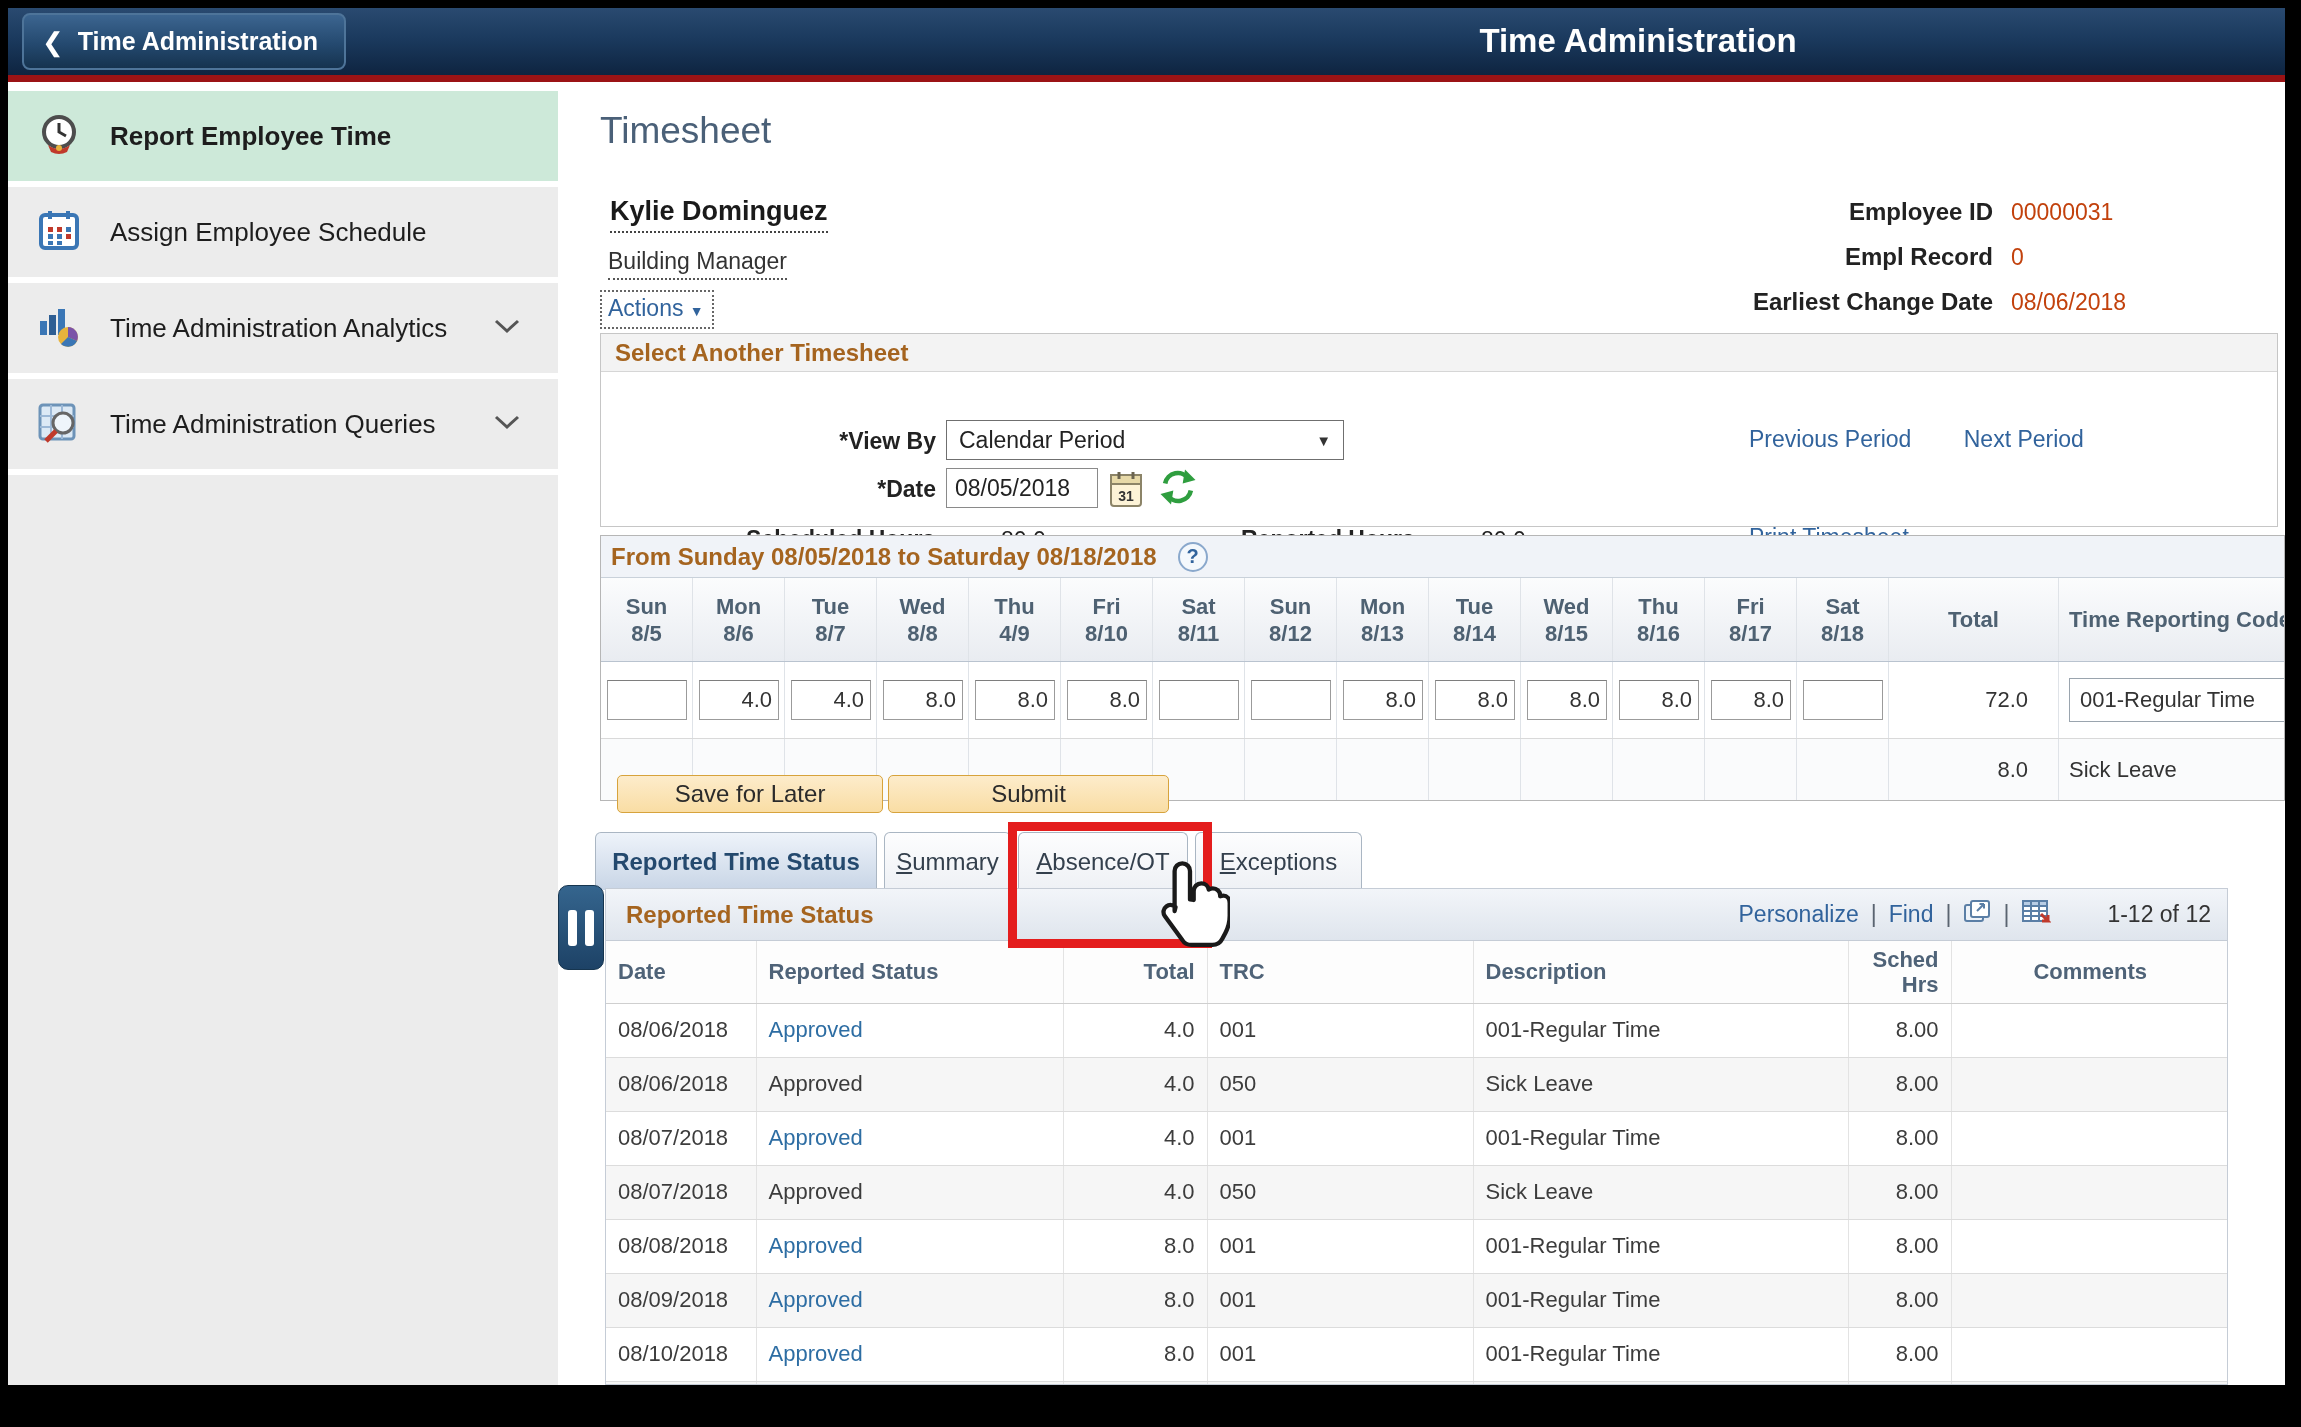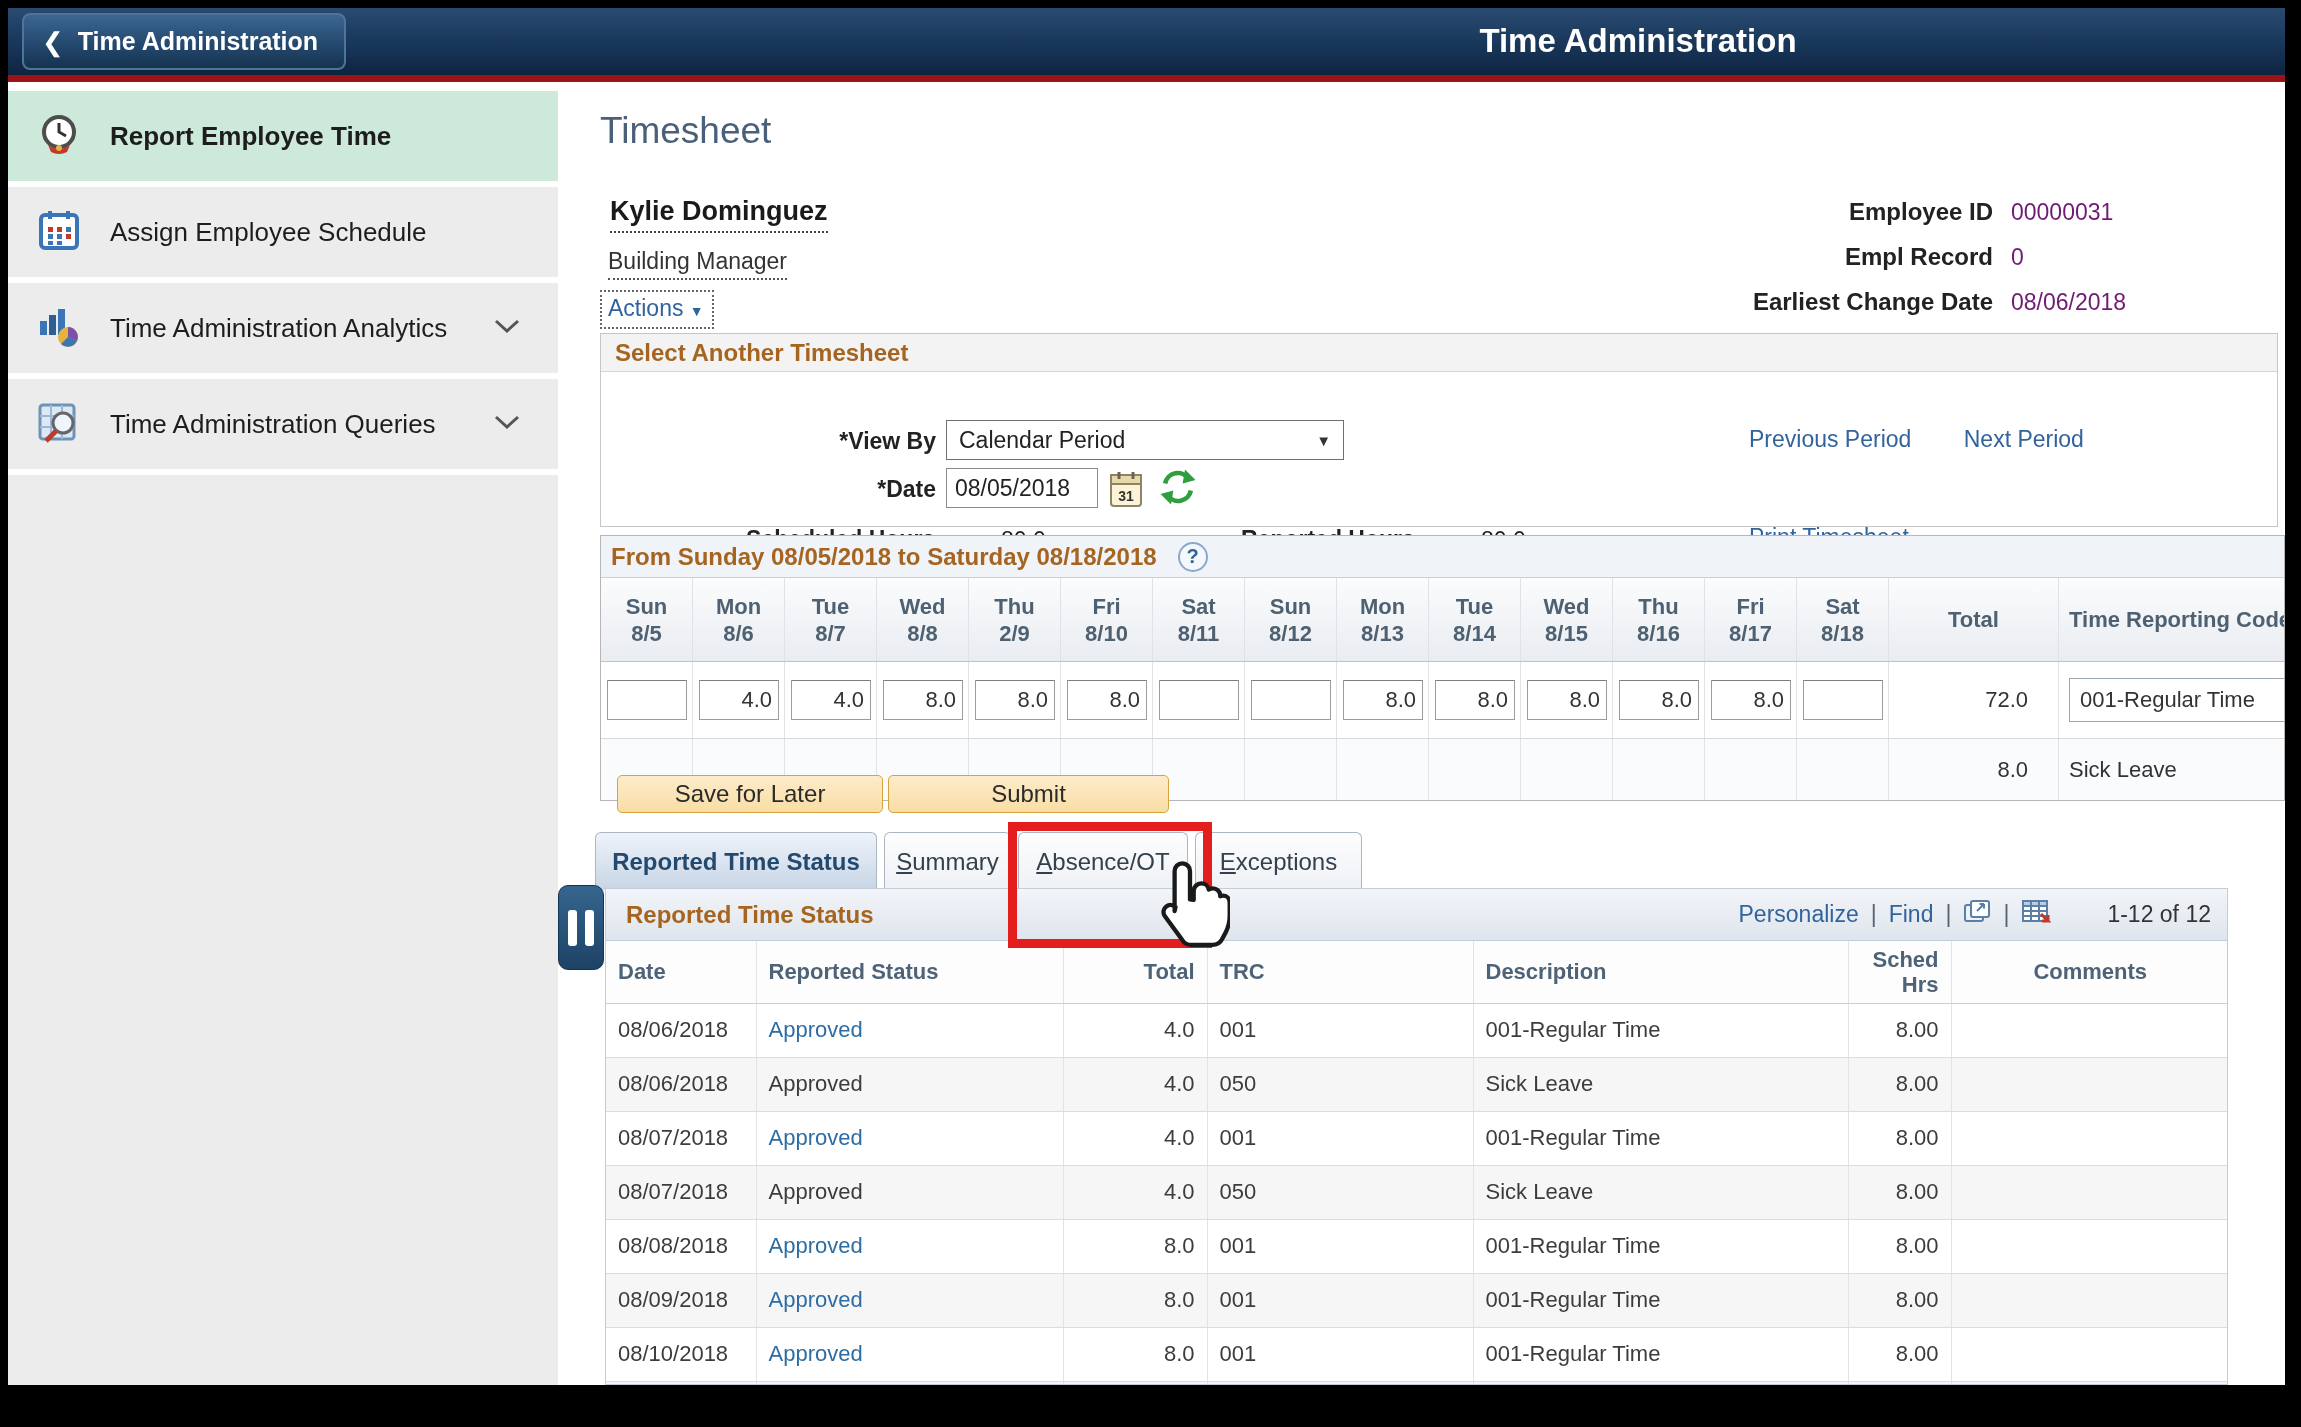--- a/index.html
+++ b/index.html
@@ -39,21 +39,21 @@
     border-bottom:2px dotted #444; padding-bottom:4px; }
   .emp-job { position:absolute; left:45px; top:166px; font-size:23px; color:#333;
     border-bottom:2px dotted #555; padding-bottom:3px; }
   .actions { position:absolute; left:37px; top:208px; border:2px dotted #666; padding:3px 8px 5px 6px;
     font-size:23px; color:#31639c; cursor:pointer; }
   .actions .caret { font-size:14px; color:#31639c; }
 
   .info-block { position:absolute; left:900px; top:116px; width:780px; }
   .info-row { display:flex; margin-bottom:17px; align-items:center; }
   .info-row .ilabel { width:530px; text-align:right; font-weight:700; font-size:24px; color:#222; }
-  .info-row .ivalue { margin-left:18px; font-size:23px; color:#701a75; }
+  .info-row .ivalue { margin-left:18px; font-size:23px; color:#c2410c; }
 
   
   .selbox { position:absolute; left:37px; top:251px; width:1678px; height:194px;
     border:1px solid #c6c6c6; background:#fff; }
   .selbox .hdr { height:38px; background:#f3f3f3; border-bottom:1px solid #d6d6d6;
     display:flex; align-items:center; padding-left:14px; }
   .flabel { font-weight:700; font-size:23px; color:#222; }
   .viewby-label { position:absolute; left:0; top:56px; width:335px; text-align:right; }
   .viewby-select { position:absolute; left:345px; top:48px; width:398px; height:40px; border:1px solid #6f6f6f;
     background:#fff; display:flex; align-items:center; justify-content:space-between;
@@ -328,21 +328,21 @@
               <div class="dcell">
                 <div>Tue</div>
                 <div>8/7</div>
               </div>
               <div class="dcell">
                 <div>Wed</div>
                 <div>8/8</div>
               </div>
               <div class="dcell">
                 <div>Thu</div>
-                <div>2/9</div>
+                <div>4/9</div>
               </div>
               <div class="dcell">
                 <div>Fri</div>
                 <div>8/10</div>
               </div>
               <div class="dcell">
                 <div>Sat</div>
                 <div>8/11</div>
               </div>
               <div class="dcell">

